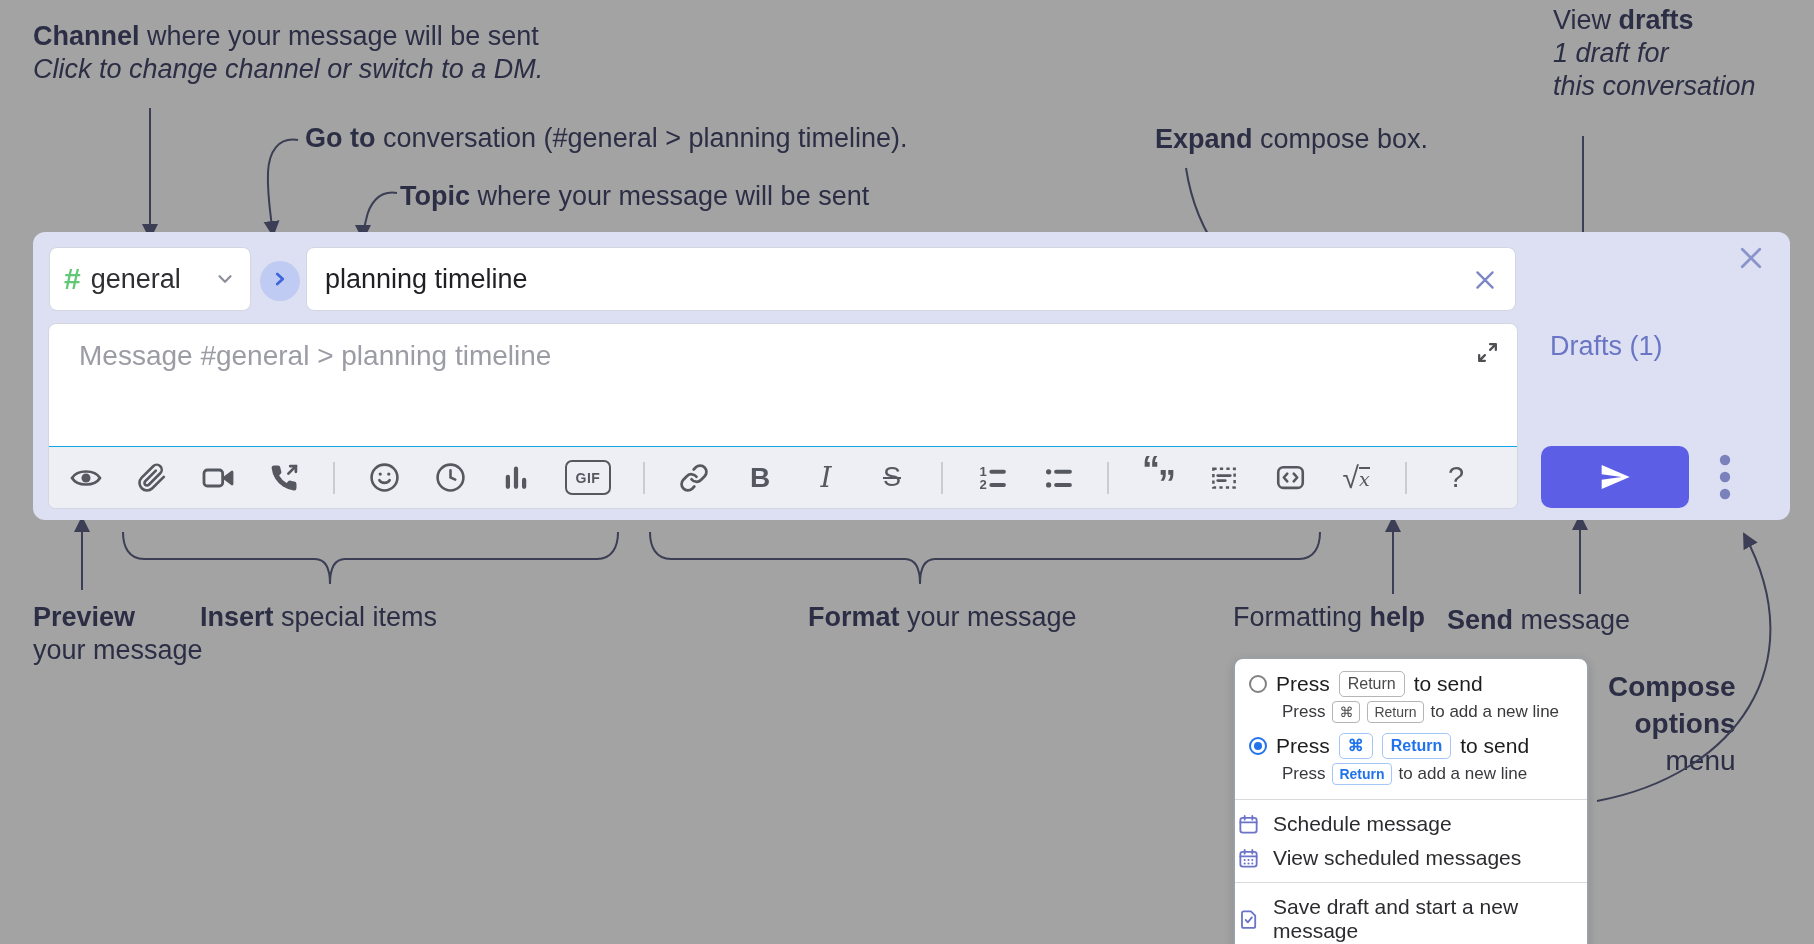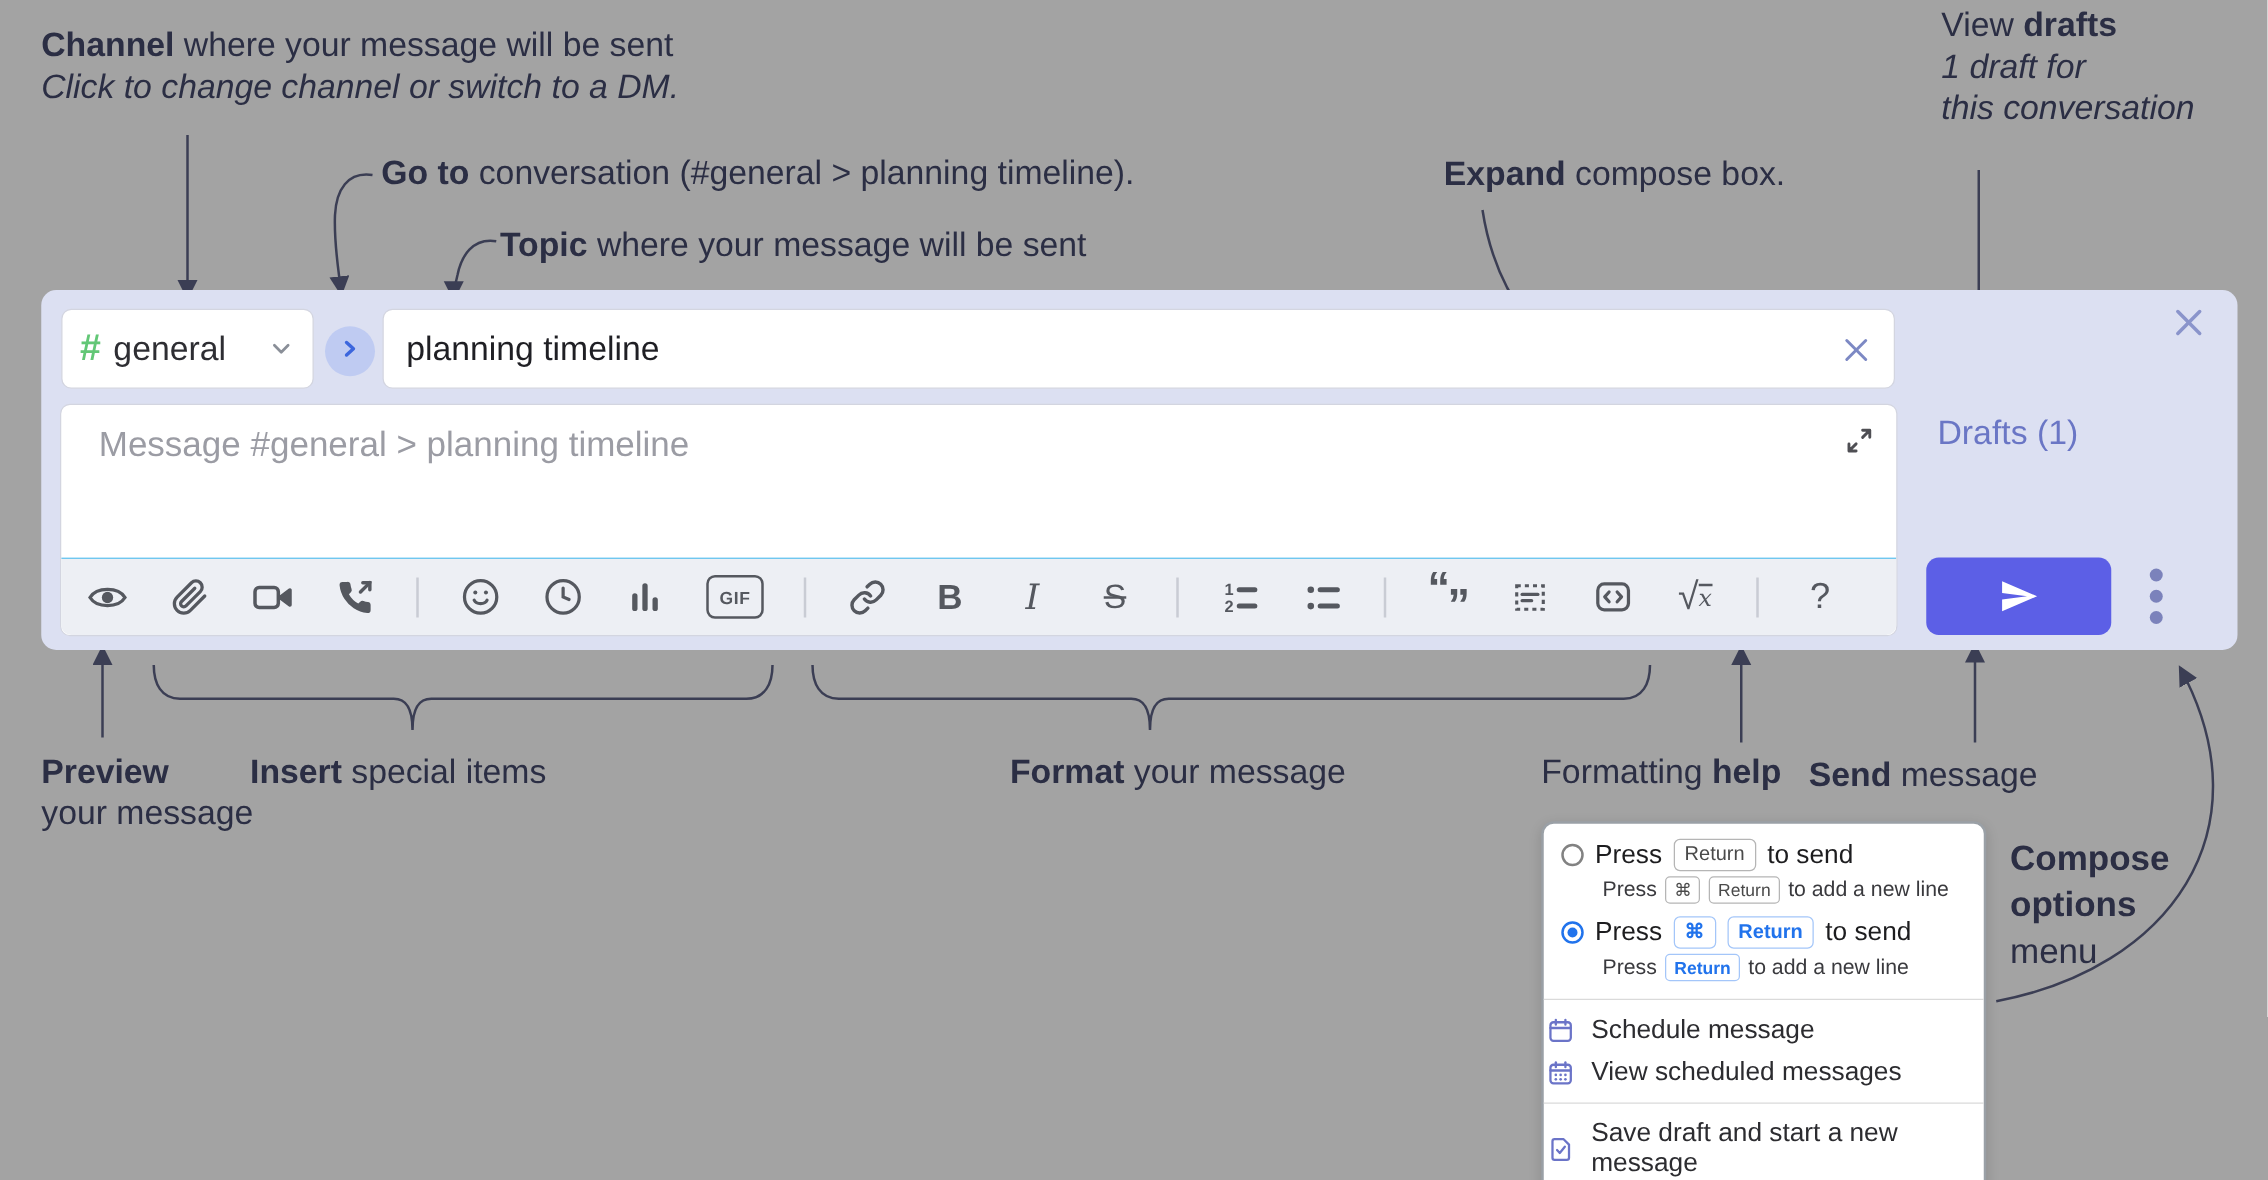--- a/index.html
+++ b/index.html
@@ -3,21 +3,21 @@
 <meta charset="utf-8">
 <style>
   html,body{margin:0;padding:0;background:#fff;}
   .stage{position:relative;width:1814px;height:944px;background:#a3a3a3;
          font-family:"Liberation Sans",sans-serif;color:#2b2e44;overflow:hidden;}
   
   .ann{position:absolute;font-size:27px;line-height:33px;color:#2b2e44;}
   .ann b{font-weight:700;}
   .it{font-style:italic;}
   .overlay{position:absolute;left:0;top:0;pointer-events:none;}
-  .opts-label{font-size:28px;line-height:37px;}
+  .opts-label{font-size:28px;line-height:37px;text-align:right;}
   .opts-label b{font-weight:700;}
   
   .compose{position:absolute;left:33px;top:232px;width:1757px;height:288px;
            background:#dce0f2;border-radius:12px;}
   .wbox{position:absolute;background:#fff;border:1px solid #d3d5e0;border-radius:8px;box-sizing:border-box;}
   .chan-box{left:16px;top:15px;width:202px;height:64px;display:flex;align-items:center;padding:0 14px;gap:10px;cursor:pointer;}
   .hash{font-weight:700;font-size:30px;color:#62c776;line-height:1;}
   .chan-name{font-size:27px;color:#2e2e33;}
   .chan-chev{margin-left:auto;display:flex;}
   .goto-btn{position:absolute;left:227px;top:29px;width:40px;height:40px;border-radius:50%;

